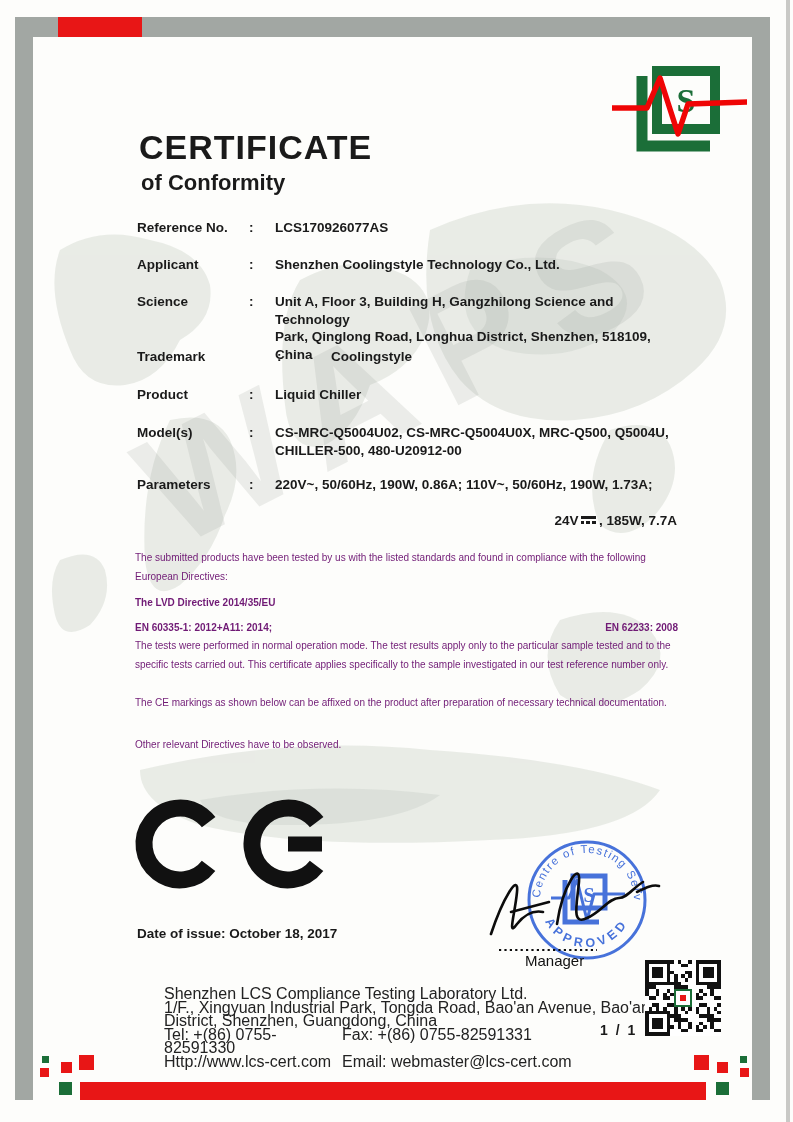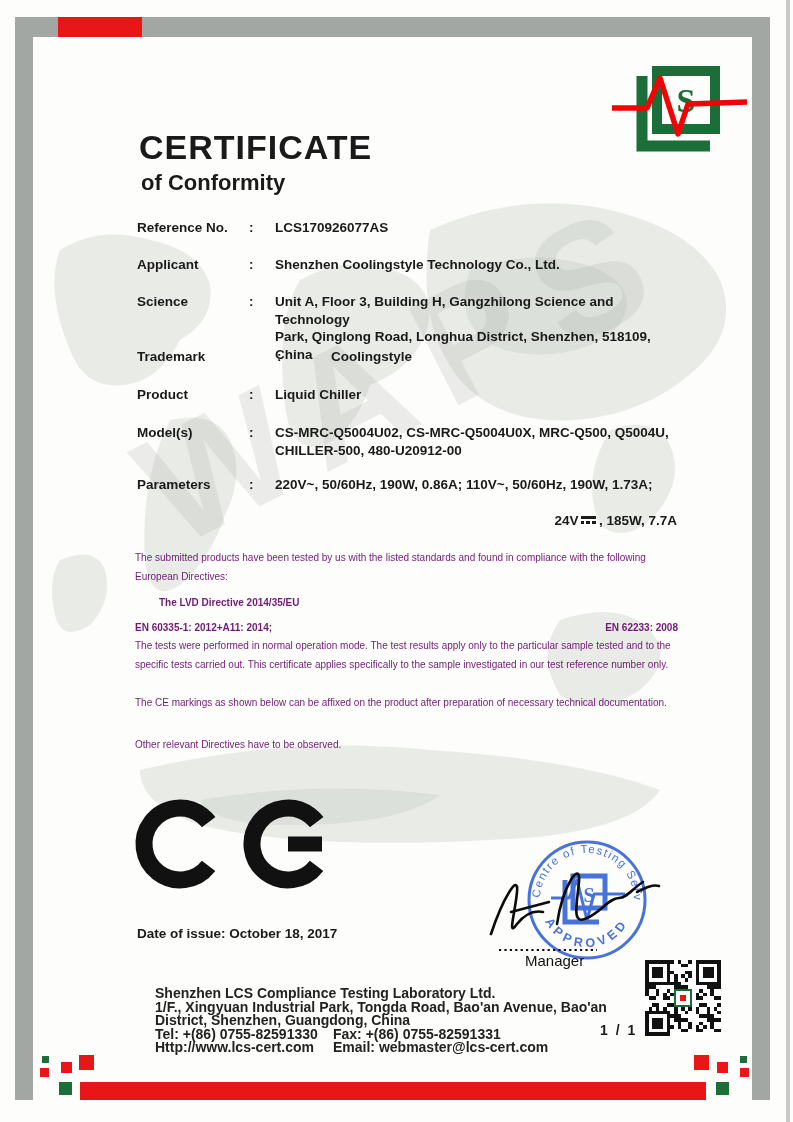--- a/index.html
+++ b/index.html
@@ -38,32 +38,32 @@
   .r-ref{top:219px;} .r-app{top:256px;} .r-addr{top:293px;}
   .r-tm{top:348px;gap:28px;} .r-prod{top:386px;} .r-mod{top:424px;} .r-par{top:476px;}
   .par-line2{margin-top:18px;text-align:right;}
   .dc-symbol{display:inline-block;vertical-align:1px;margin:0 3px 0 2px;}
   .dc-symbol .dcl{display:block;width:15px;height:2.5px;background:#1a1a1a;margin-bottom:2.5px;}
   .dc-symbol .dcd{display:flex;gap:2px;}
   .dc-symbol .dcd i{display:block;width:3.8px;height:2.5px;background:#1a1a1a;}
   
   .bodytxt{position:absolute;left:135px;width:543px;font-size:10px;line-height:18.5px;color:#701a75;}
   .p-intro{top:549px;}
-  .p-lvd{top:594px;font-weight:bold;margin-left:24px;}
+  .p-lvd{top:594px;font-weight:bold;}
   .p-standards{top:619px;display:flex;justify-content:space-between;font-weight:bold;}
   .p-test{top:637px;}
   .p-ce{top:694px;}
   .p-other{top:736px;}
   
   .ce-mark{position:absolute;left:133px;top:792px;}
   
   .date-issue{position:absolute;left:137px;top:926px;font-size:13.5px;font-weight:bold;}
   .stamp-wrap{position:absolute;left:487px;top:828px;}
   
-  .footer{position:absolute;left:155px;top:987px;width:500px;font-size:14px;line-height:13.6px;color:#222;font-weight:bold;}
+  .footer{position:absolute;left:164px;top:987px;width:500px;font-size:16px;line-height:13.6px;color:#222;}
   .footer .cols{display:flex;}
   .footer .c1{width:178px;flex:none;}
   .page-num{position:absolute;left:600px;top:1022px;font-size:14px;font-weight:bold;letter-spacing:2px;}
   
   .qr{position:absolute;left:645px;top:960px;width:76px;height:76px;background:#fff;}
   .qr-logo{position:absolute;left:29px;top:29px;width:18px;height:18px;background:#fff;
     border:2px solid #1b6e38;box-sizing:border-box;}
   .qr-logo i{position:absolute;left:4px;top:4px;width:6px;height:6px;background:#e81616;}
 </style>
 </head>

